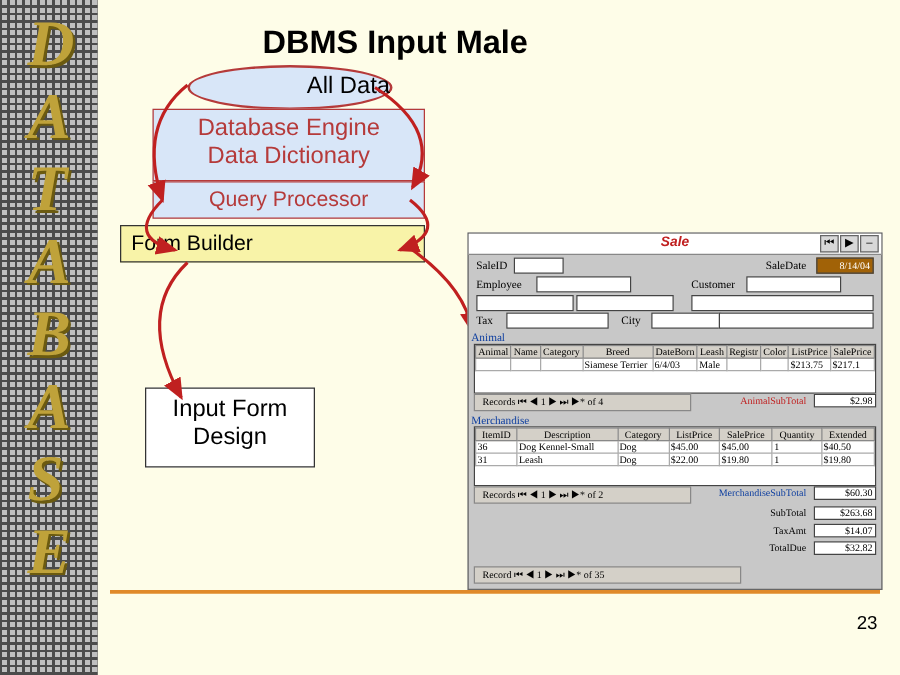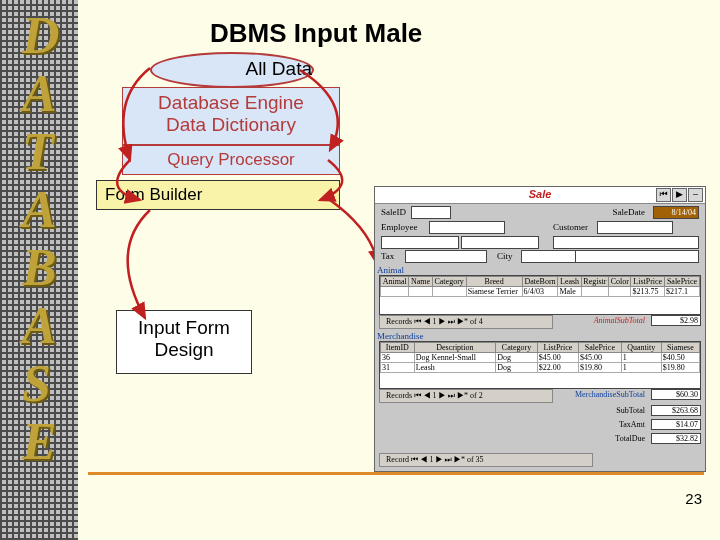--- a/index.html
+++ b/index.html
@@ -149,36 +149,36 @@
               <td></td>
               <td></td>
               <td>$213.75</td>
               <td>$217.1</td>
             </tr>
           </tbody>
         </table>
     </div>
     <span class="recordnav" style="top:128px;width:160px">Records  ⏮ ◀ 1 ▶ ⏭ ▶* of 4</span>
     <div class="sub" style="top:128px">
-      <span style="color:#c02020;font-style:italic">AnimalSubTotal</span>
+      <span style="color:#c02020;">AnimalSubTotal</span>
       <span class="v">$2.98</span>
     </div>
 
     <span class="section" style="top:144px">Merchandise</span>
     <div class="grid" style="top:154px;height:46px">
       <table>
           <tbody>
             <tr id="merch-head">
               <th>ItemID</th>
               <th>Description</th>
               <th>Category</th>
               <th>ListPrice</th>
               <th>SalePrice</th>
               <th>Quantity</th>
-              <th>Siamese</th>
+              <th>Extended</th>
             </tr>
             <tr id="merch-r1">
               <td>36</td>
               <td>Dog Kennel-Small</td>
               <td>Dog</td>
               <td>$45.00</td>
               <td>$45.00</td>
               <td>1</td>
               <td>$40.50</td>
             </tr>

